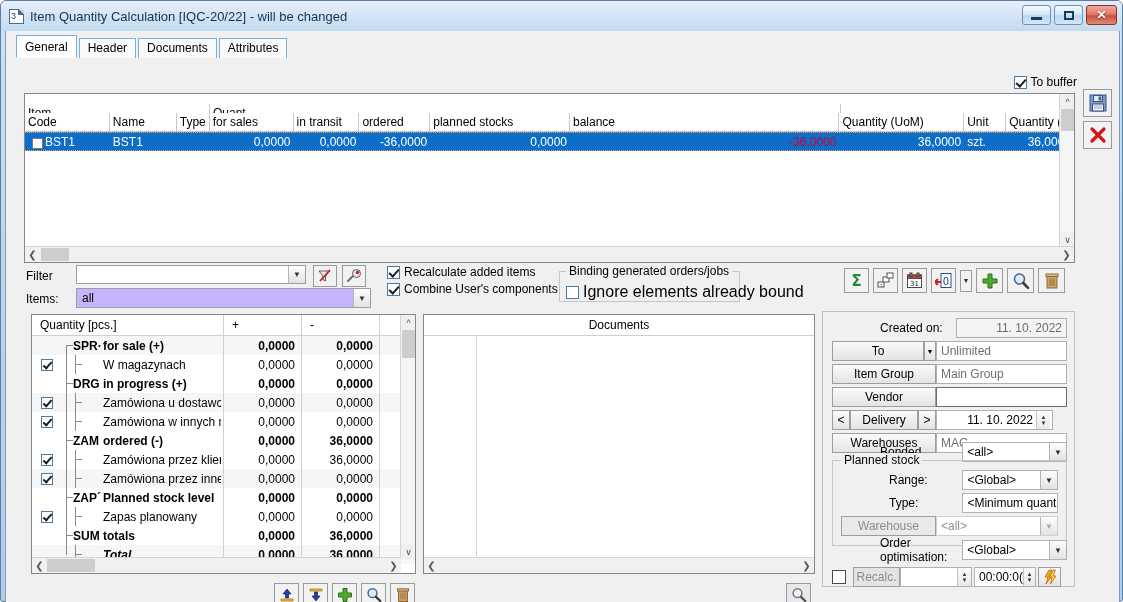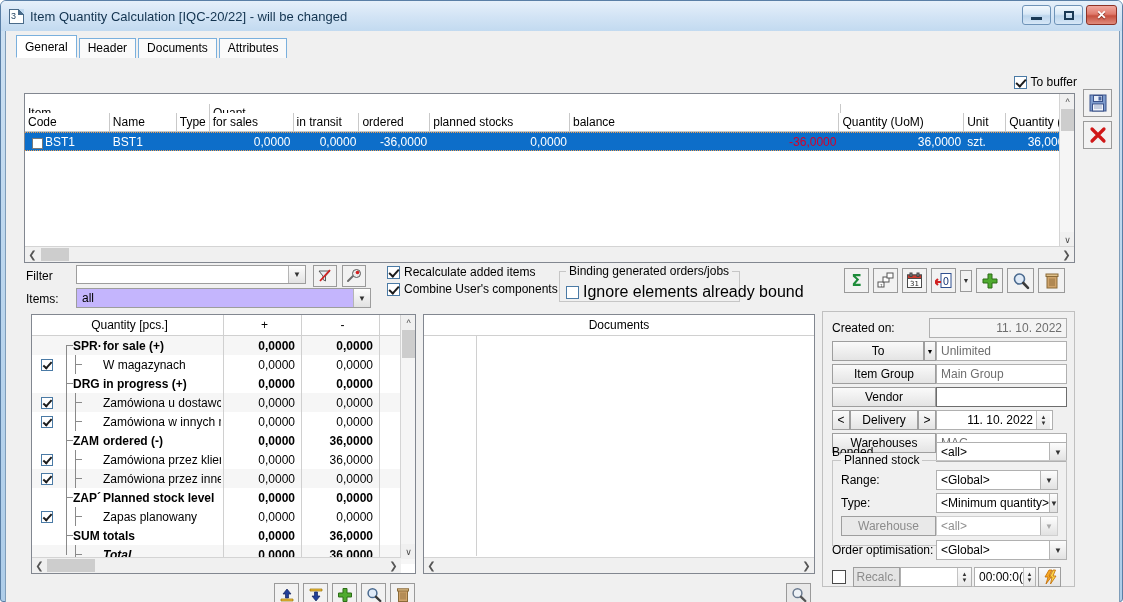--- a/index.html
+++ b/index.html
@@ -150,21 +150,21 @@
   .ttool { width:25px; height:25px; border:1px solid #9a9a9a; background:#f2f2f2; display:flex; align-items:center; justify-content:center;}
   .ttool.arrow { width:12px; height:22px; font-size:7px; color:#333; }
   .ttool.big { width:27px; height:25px; }
 
   
   #tree {
     position:absolute; left:25px; top:283px; width:385px; height:260px;
     background:#fff; border:1px solid #828790; overflow:hidden; font-size:12px;
   }
   .thead { display:flex; height:21px; border-bottom:1px solid #d0d0d0; }
-  .th { padding:3px 4px 0 8px; white-space:nowrap; overflow:hidden; text-align:center; border-right:1px solid #d0d0d0;}
+  .th { padding:3px 4px 0 8px; white-space:nowrap; overflow:hidden; text-align:left; border-right:1px solid #d0d0d0;}
   .trow { display:flex; height:19px; align-items:stretch; }
   .trow.alt { background:#f6f6f6; }
   .tc-chk { width:29px; display:flex; align-items:center; justify-content:center; }
   .tchk { width:12px; height:12px; border:1px solid #4a7aa5; background:#fff; position:relative; }
   .tchk.on::after { content:""; position:absolute; left:3px; top:0px; width:3px; height:7px; border:solid #1c1c1c; border-width:0 2px 2px 0; transform:rotate(42deg);}
   .tc-name { width:163px; padding-top:3px; white-space:nowrap; overflow:hidden; position:relative; border-right:1px solid #d0d0d0;}
   .tc-plus, .tc-minus { width:78px; padding:3px 6px 0 0; text-align:right; white-space:nowrap; border-right:1px solid #d0d0d0;}
   .lvl0 .tc-name { padding-left:9px; }
   .lvl1 .tc-name { padding-left:24px; }
   .bold { font-weight:bold; }
@@ -183,21 +183,21 @@
   #docshdr { height:21px; border-bottom:1px solid #d0d0d0; text-align:center; padding-top:3px; font-size:12px;}
   #docsdiv { position:absolute; left:52px; top:21px; bottom:17px; width:1px; background:#d0d0d0;}
   #docshs { position:absolute; left:0; bottom:0; width:390px; height:16px; background:#f0f0f0; border-top:1px solid #d4d4d4; display:flex; align-items:center;}
 
   
   #form {
     position:absolute; left:816px; top:280px; width:253px; height:276px;
     background:#f0f0f0; border:1px solid #c0c0c0;
   }
   .frow { position:absolute; height:20px; display:flex; align-items:center; }
-  .flbl { font-size:12px; }
+  .flbl { font-size:12px;margin-left:48px; }
   .fbtn {
     border:1px solid #9e9e9e; background:linear-gradient(180deg,#fafafa,#e4e4e4);
     height:20px; display:flex; align-items:center; justify-content:center; font-size:12px;
   }
   .fbtn.dis { color:#8c8c8c; }
   .ftxt {
     border:1px solid #b0b0b0; background:#fff; height:20px; font-size:12px;
     display:flex; align-items:center; padding:0 4px; overflow:hidden; white-space:nowrap;
   }
   .ftxt.gray { color:#6e6e6e; }

